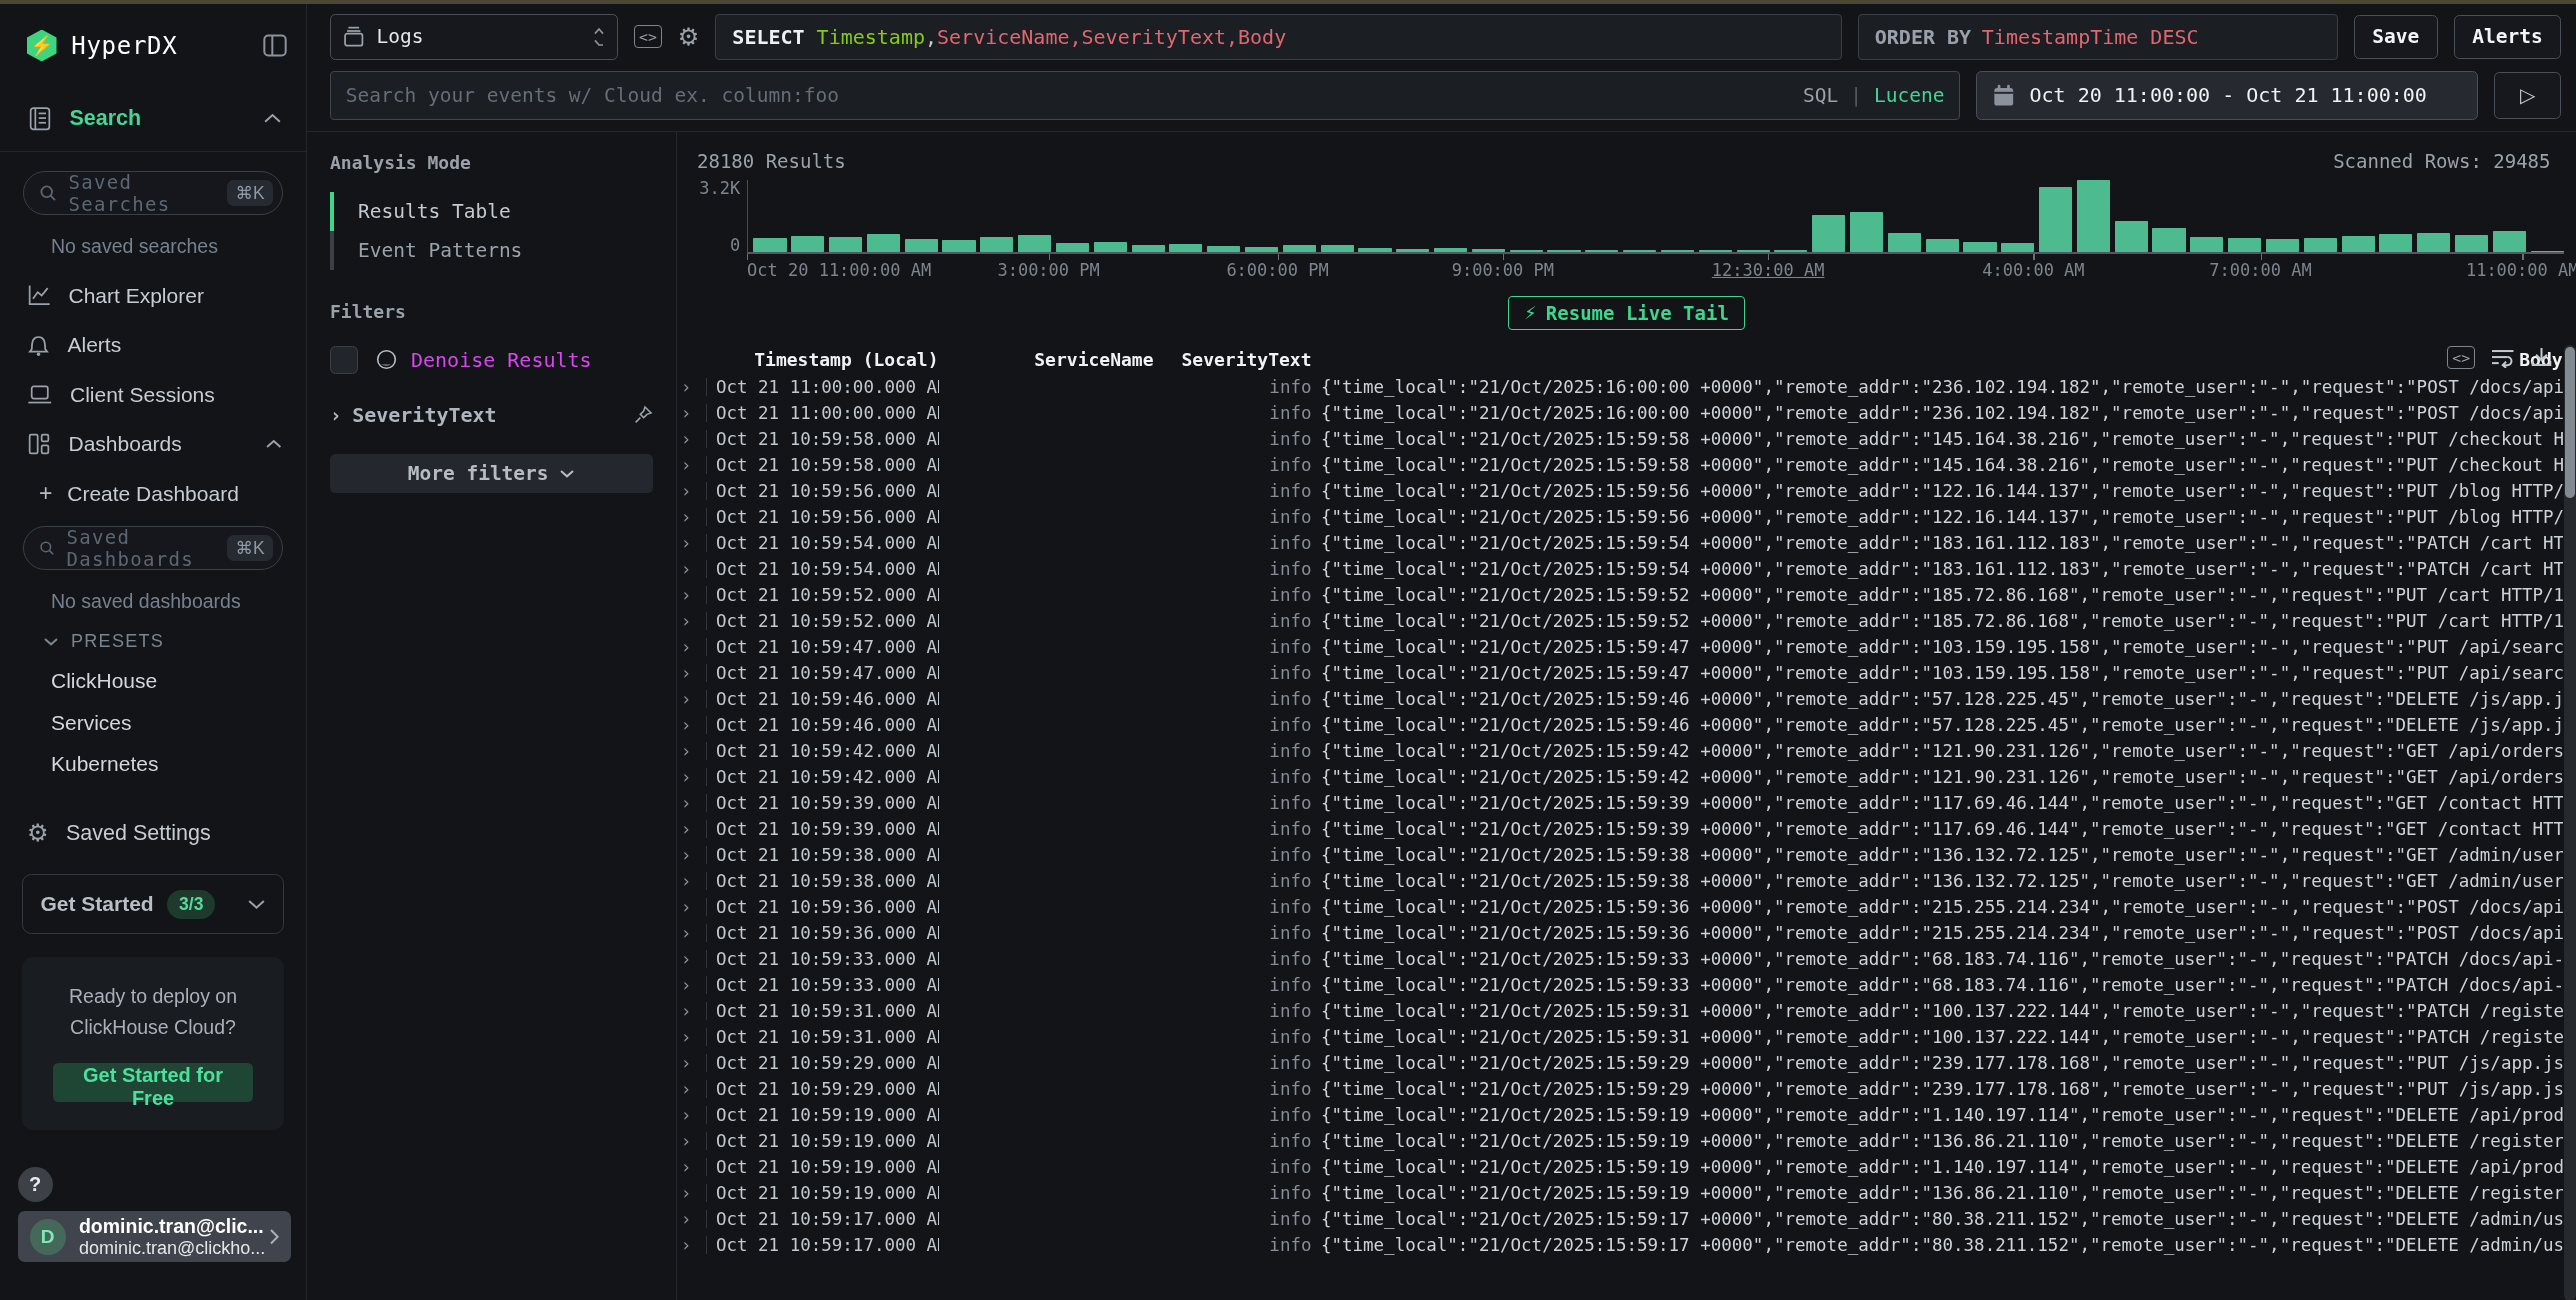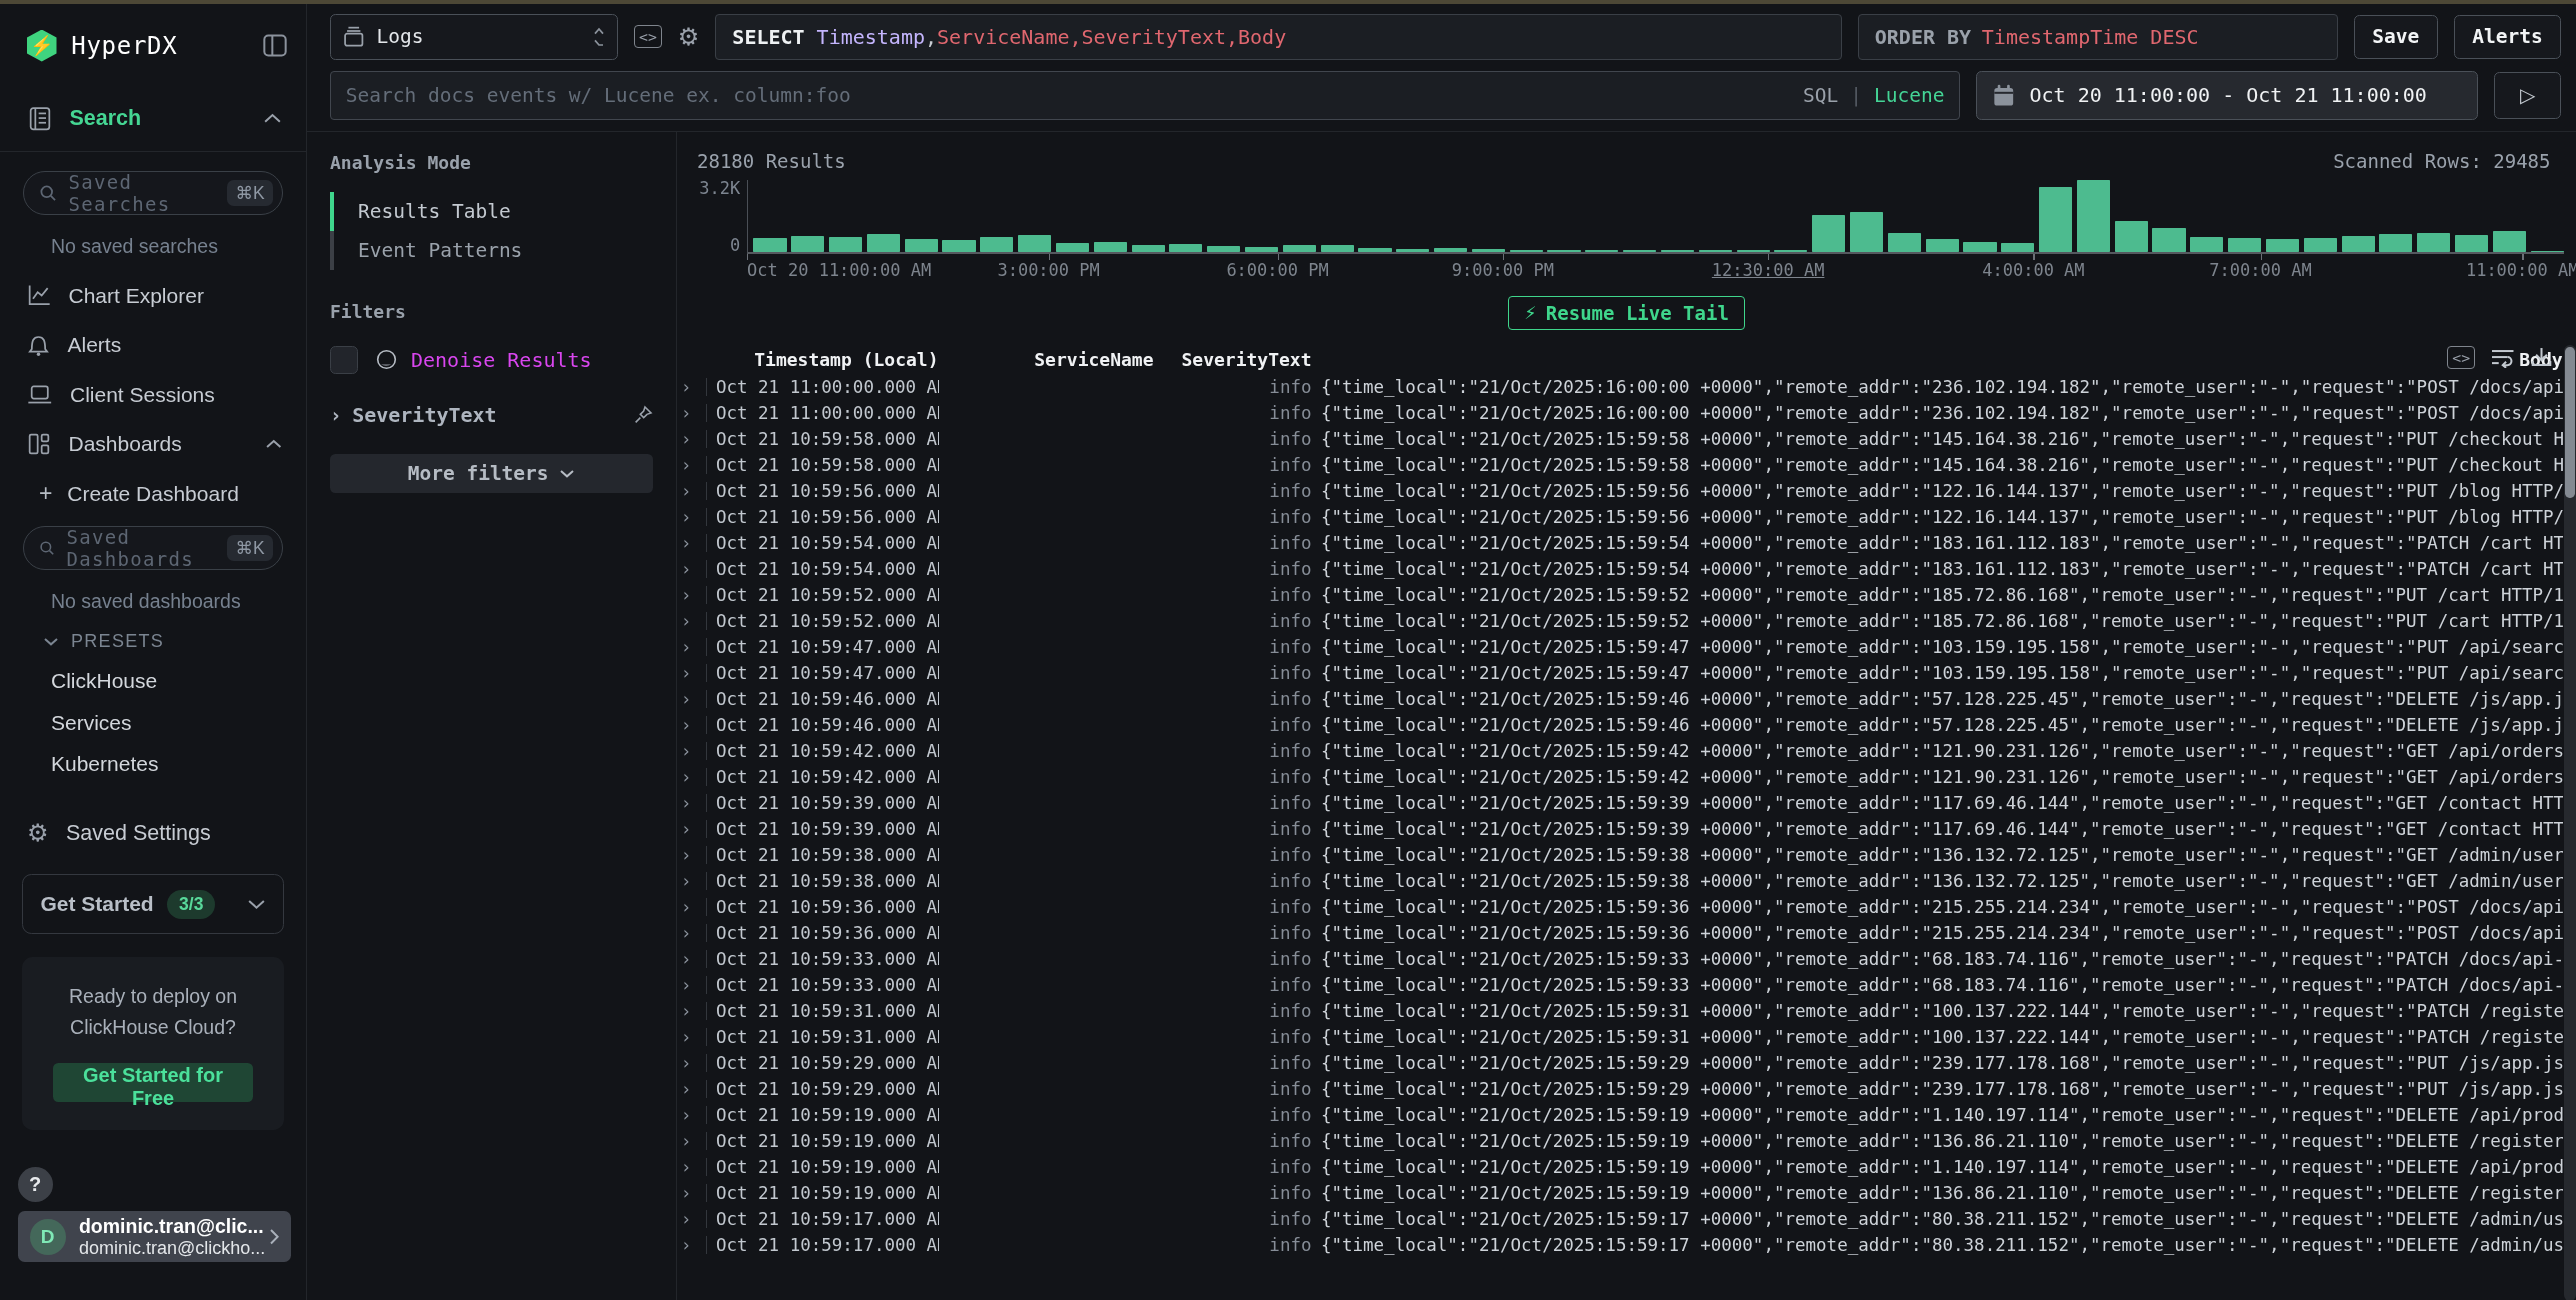--- a/index.html
+++ b/index.html
@@ -61,21 +61,21 @@
                  display:flex;align-items:center;padding:0 12px;}
   .source-select .lbl{font-family:"DejaVu Sans Mono",monospace;font-size:19.5px;color:#e3e6ea;margin-left:12px;}
   .updown{margin-left:auto;color:#8b929c;}
   .icon-btn{color:#9aa1ab;background:none;border:none;padding:0;display:flex;align-items:center;}
   .code-chip{border:1.3px solid #7f858d;border-radius:4px;color:#9aa1ab;font-family:"DejaVu Sans Mono",monospace;
              font-size:14.8px;padding:2px 4px;}
   .gear{font-family:"DejaVu Sans",sans-serif;font-size:24px;color:#9aa1ab;}
   .query-box{flex:1;height:44px;border:1.3px solid #3a3f46;border-radius:4px;background:#1b1e23;
              display:flex;align-items:center;padding:0 16px;font-family:"DejaVu Sans Mono",monospace;font-size:20px;white-space:nowrap;overflow:hidden;}
   .kw{color:#eef1f3;font-weight:bold;margin-right:12px;}
-  .fld-ts{color:#c4b5fd;}
+  .fld-ts{color:#84cc16;}
   .fld{color:#e0676f;}
   .comma{color:#c9ced4;}
   .orderby-box{width:446px;flex:0 0 446px;}
   .orderby-box .kw2{color:#9aa1aa;font-weight:bold;margin-right:10.7px;}
   .orderby-box .val{color:#e0676f;}
   .top-btn{height:44px;border:1.3px solid #4a5058;border-radius:5.4px;background:#16181d;color:#f2f4f6;
            font-family:"DejaVu Sans Mono",monospace;font-weight:bold;font-size:19.5px;padding:0 17.5px;}
   .searchbar{display:flex;align-items:center;margin:10.7px 14.8px 0 23px;height:48px;gap:16px;}
   .search-input{flex:1;height:47px;border:1.3px solid #41464e;border-radius:4px;background:#1b1e23;
                 display:flex;align-items:center;padding:0 14.8px;}
@@ -328,21 +328,21 @@
         <span class="kw2">ORDER BY</span>
         <span class="val">TimestampTime DESC</span>
       </div>
 
       <button class="top-btn">Save</button>
       <button class="top-btn">Alerts</button>
     </div>
 
     <div class="searchbar">
       <div class="search-input">
-        <span class="ph">Search docs events w/ Lucene ex. column:foo</span>
+        <span class="ph">Search your events w/ Cloud ex. column:foo</span>
         <span class="lang-toggle">
           <span class="lang-sql">SQL</span>
           <span class="lang-div">|</span>
           <span class="lang-lucene">Lucene</span>
         </span>
       </div>
       <div class="date-box">
         <svg width="21.5" height="23" viewBox="0 0 32 34" fill="#8b929c">
             <rect x="2" y="6" width="28" height="26" rx="4"></rect>
             <rect x="7" y="1" width="4" height="8" rx="2"></rect>

